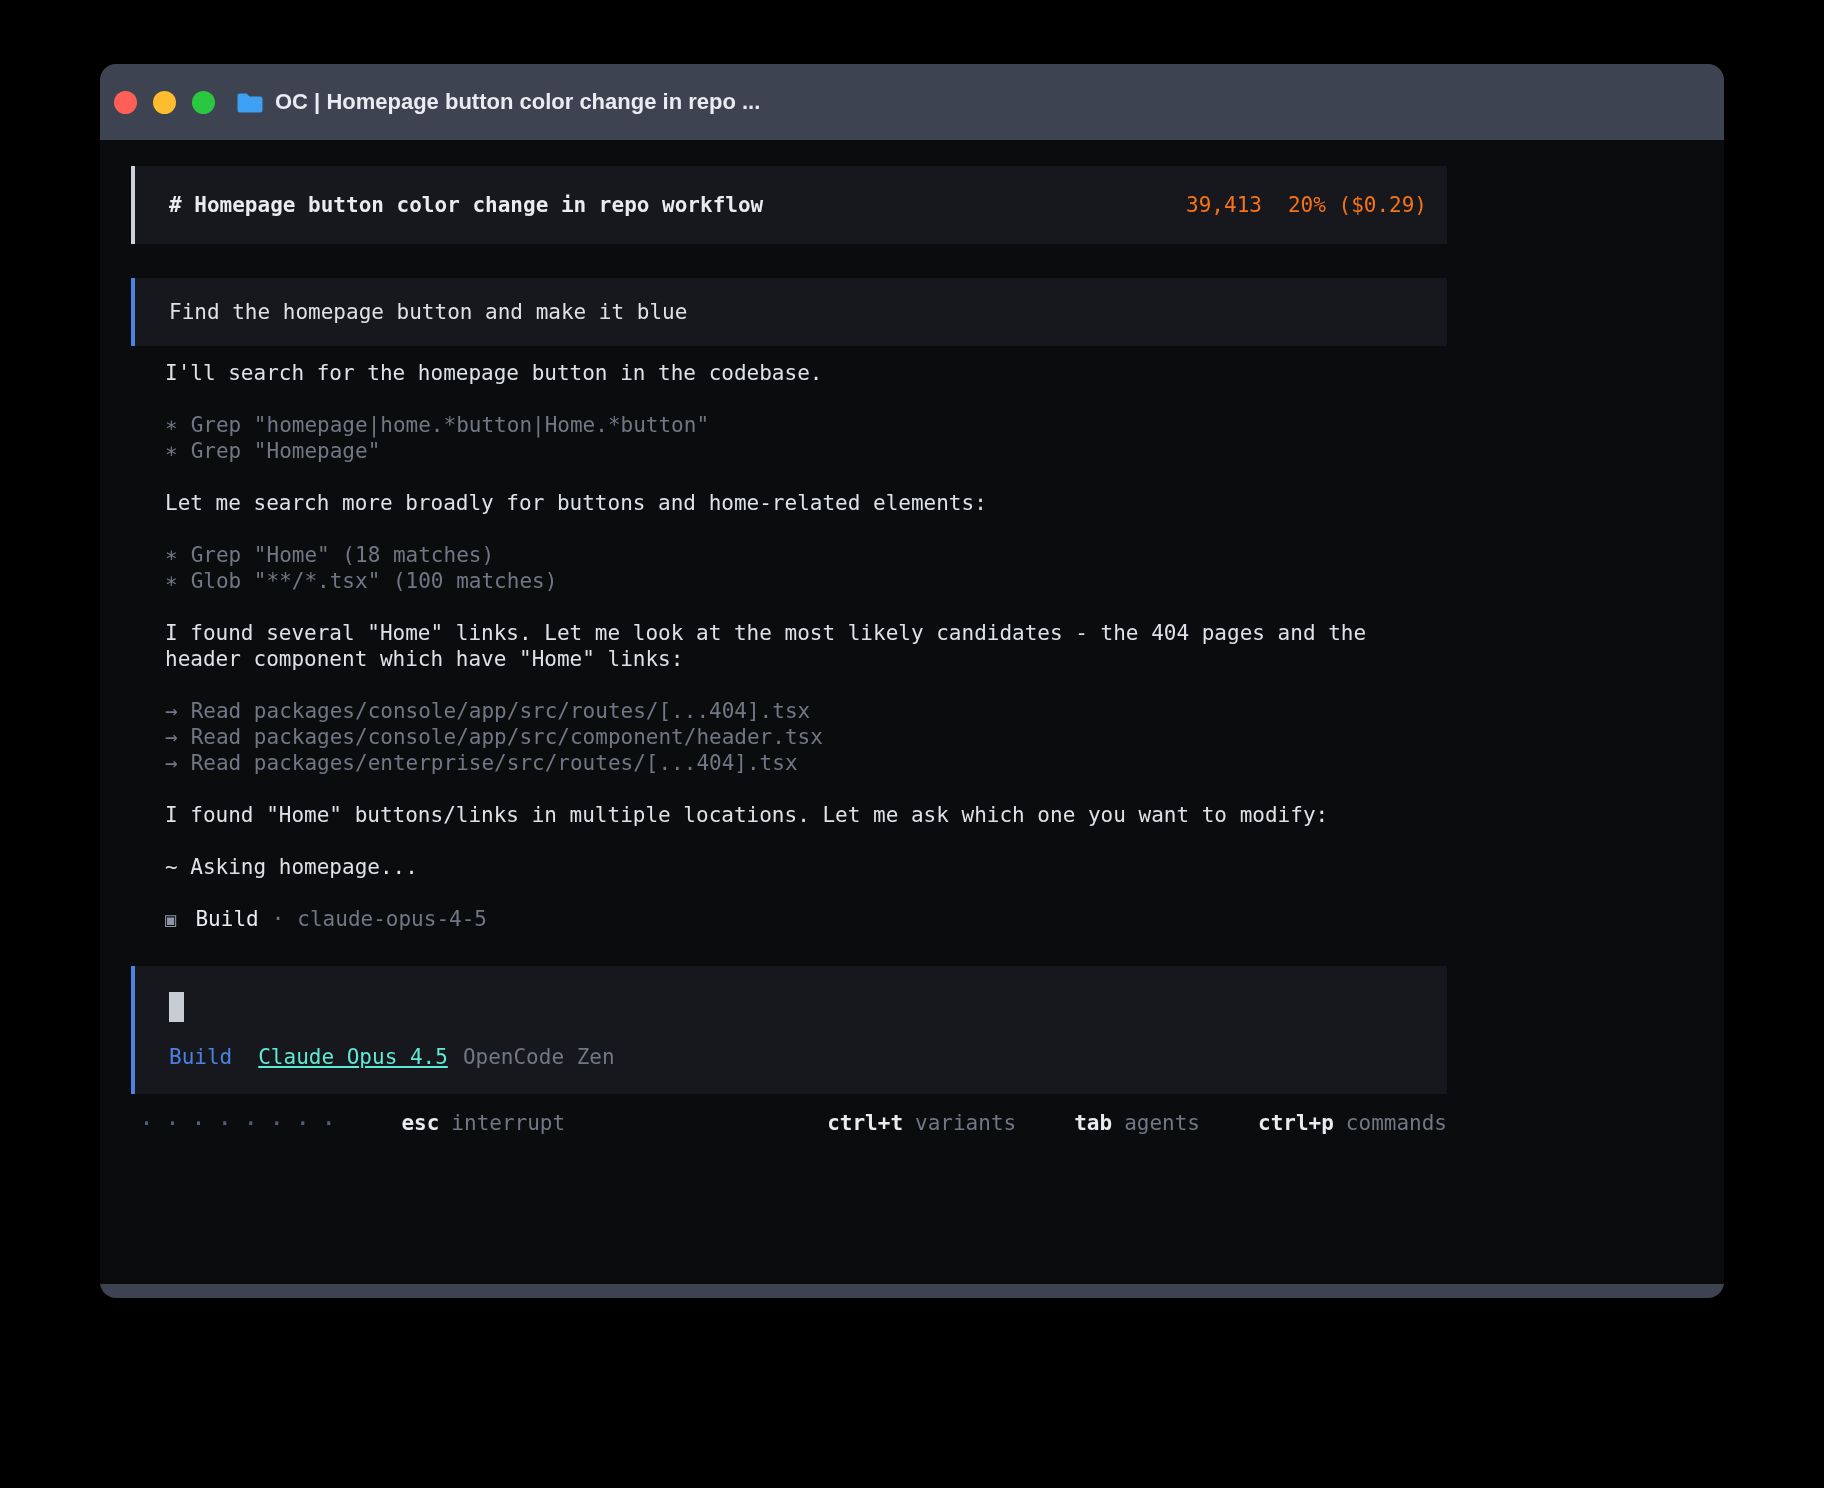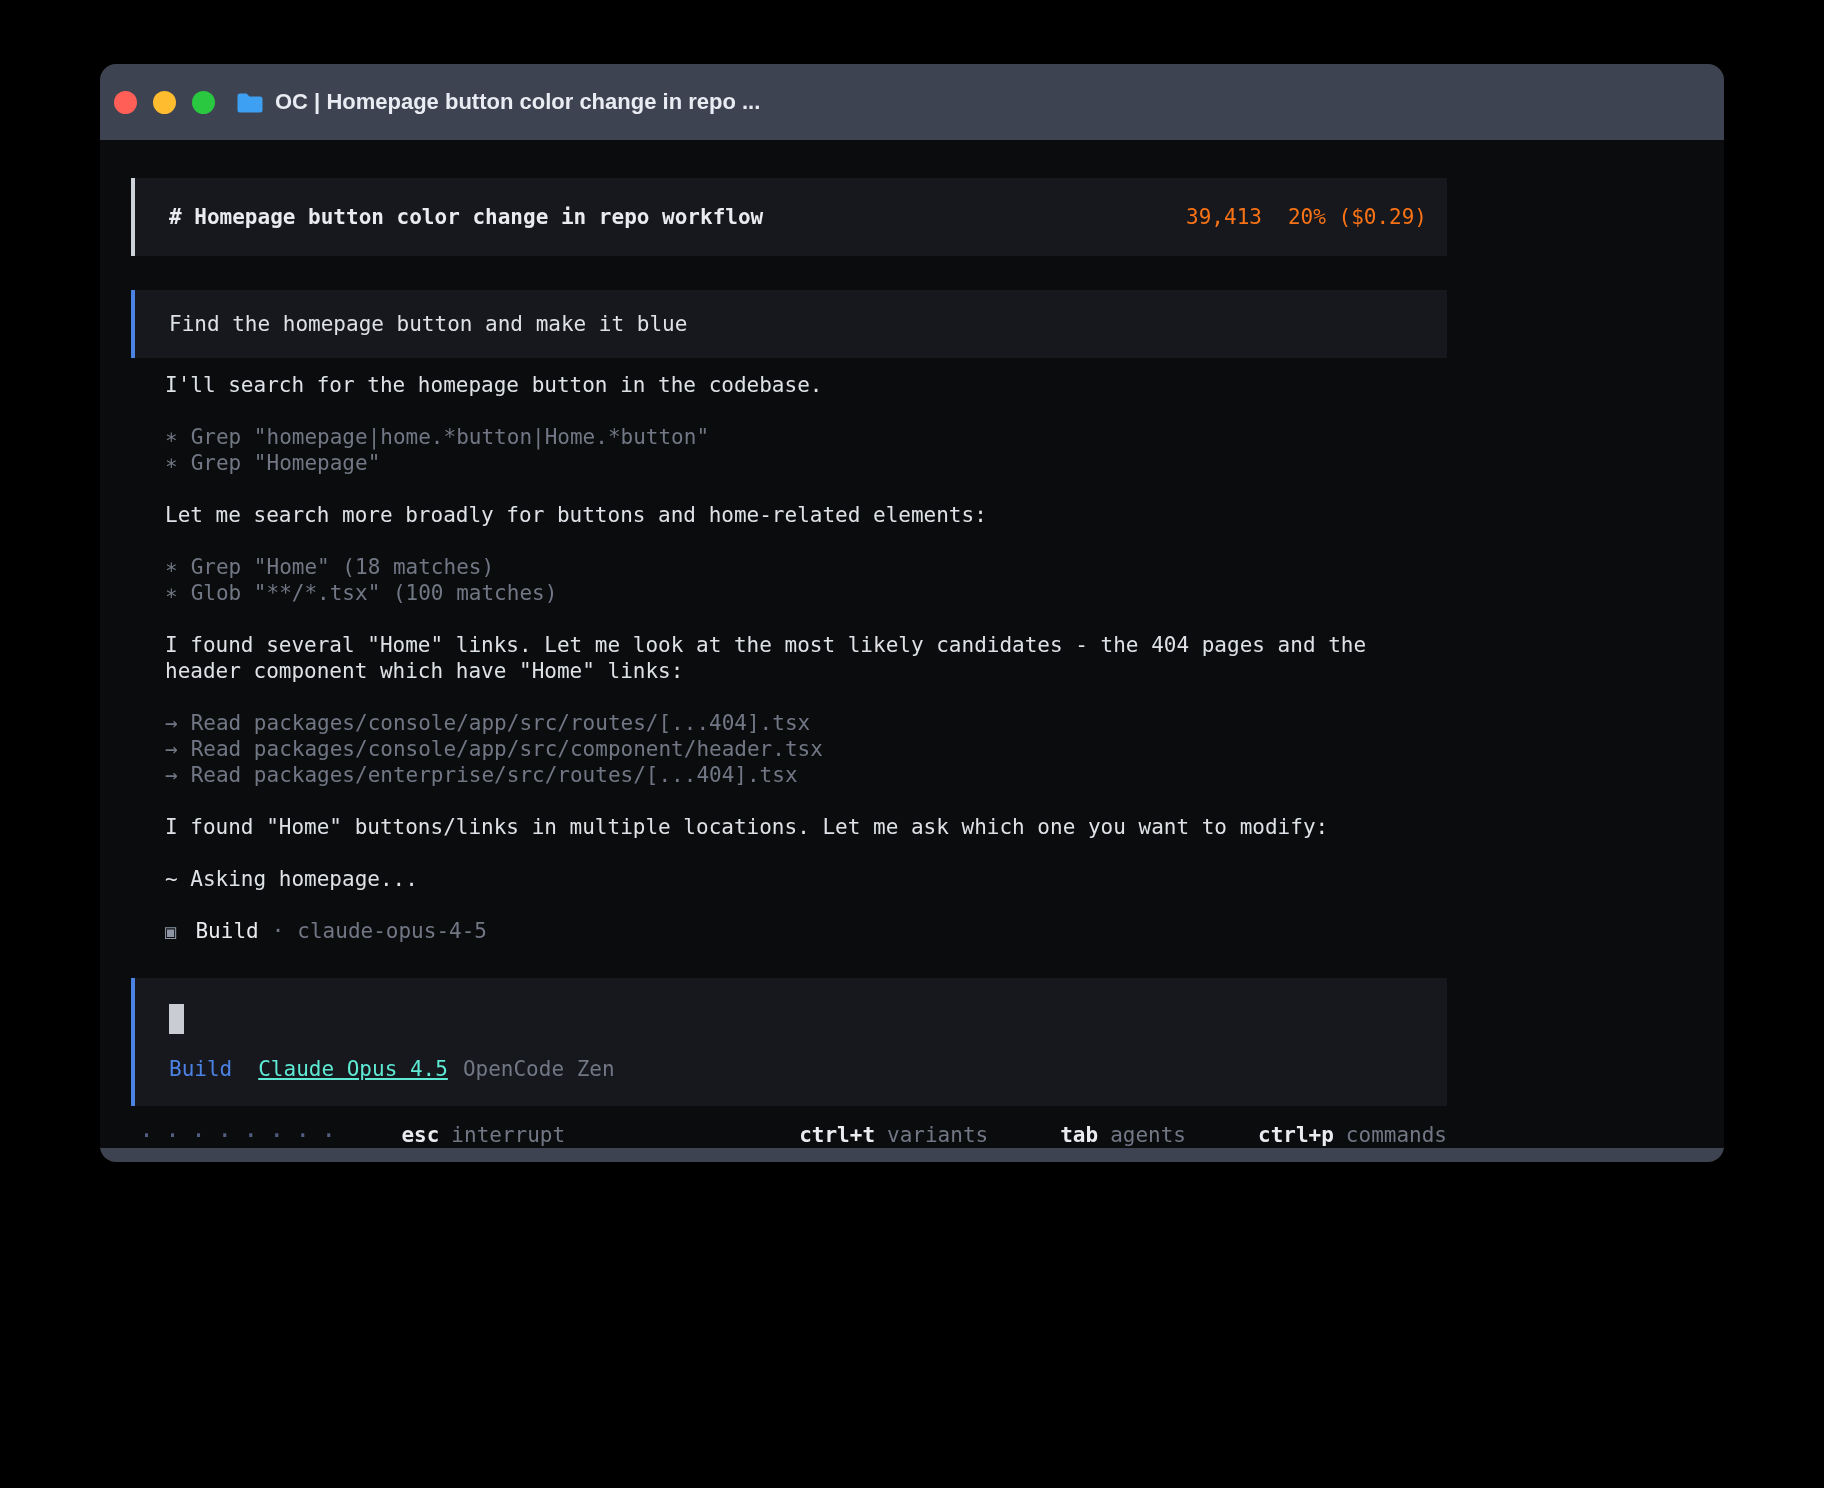--- a/index.html
+++ b/index.html
@@ -33,22 +33,22 @@
     font-weight: bold;
     font-size: 22px;
     color: #e9ecf2;
     display: flex;
     align-items: center;
     gap: 12px;
     white-space: nowrap;
   }
   .terminal {
     width: 1347px;
-    padding: 38px 0 0 31px;
-    height: 1008px;
+    padding: 26px 0 0 31px;
+    height: 1144px;
     overflow: hidden;
     font-size: 21px;
     line-height: 26px;
     color: #dee1e6;
   }
   .block { background: #17181d; border-left: 4px solid #4b82e4; }
   .session-header {
     border-left-color: #ced2d9;
     height: 78px;
     display: flex;
@@ -97,21 +97,21 @@
     display: flex;
     justify-content: space-between;
     align-items: center;
     padding-left: 8px;
     height: 30px;
   }
   .status-left { display: flex; align-items: center; gap: 26px; }
   .spinner { color: #4f5d80; font-size: 25px; letter-spacing: 11px; line-height: 1; }
   .key { font-weight: bold; color: #e9ebef; }
   .hint-label { color: #717784; }
-  .status-right { display: flex; gap: 44px; }
+  .status-right { display: flex; gap: 30px; }
   .shortcut { display: flex; gap: 12px; margin-left: 28px; }
   .window-footer { height: 14px; background: #3e4351; }
 </style>
 </head>
 <body>
 
 <div class="window">
 
   <div class="titlebar">
     <div class="traffic">

